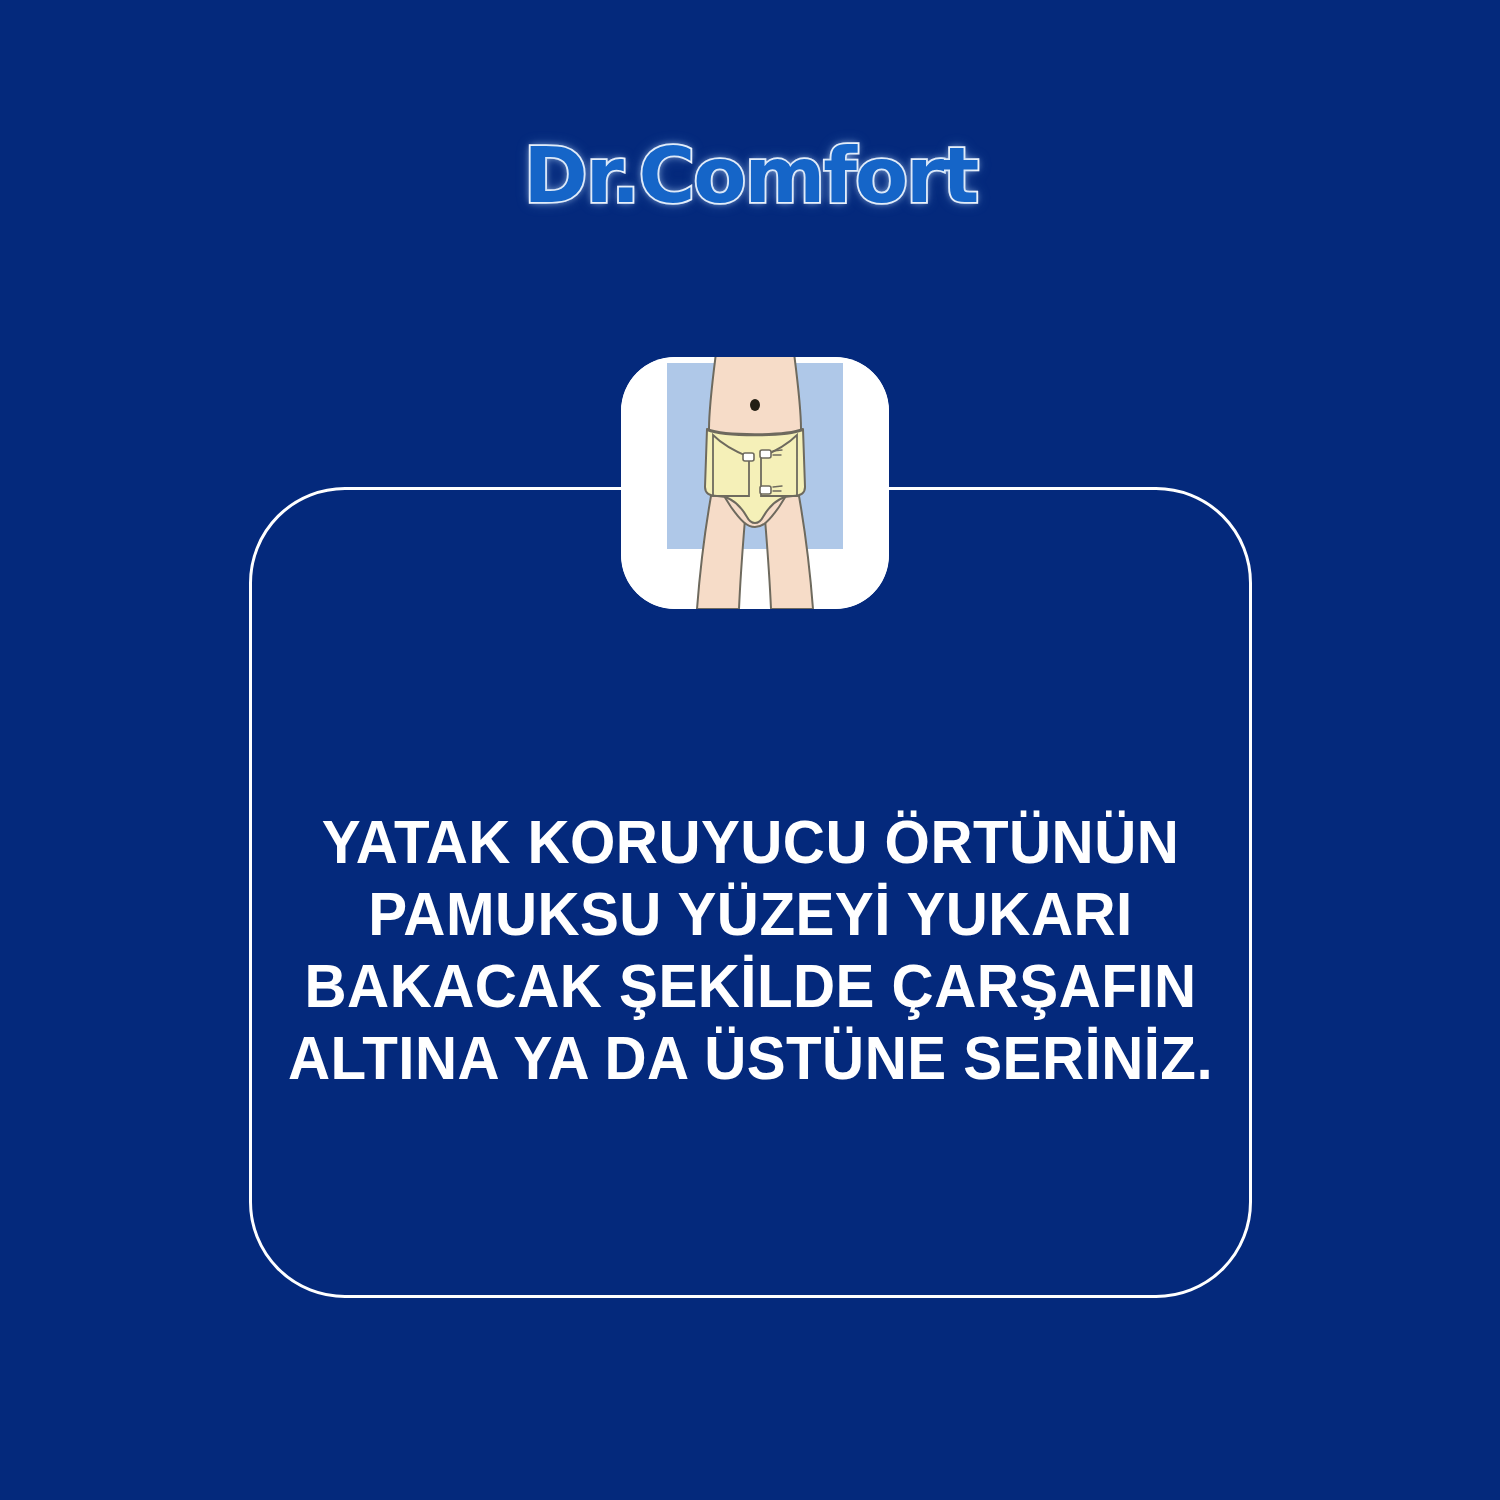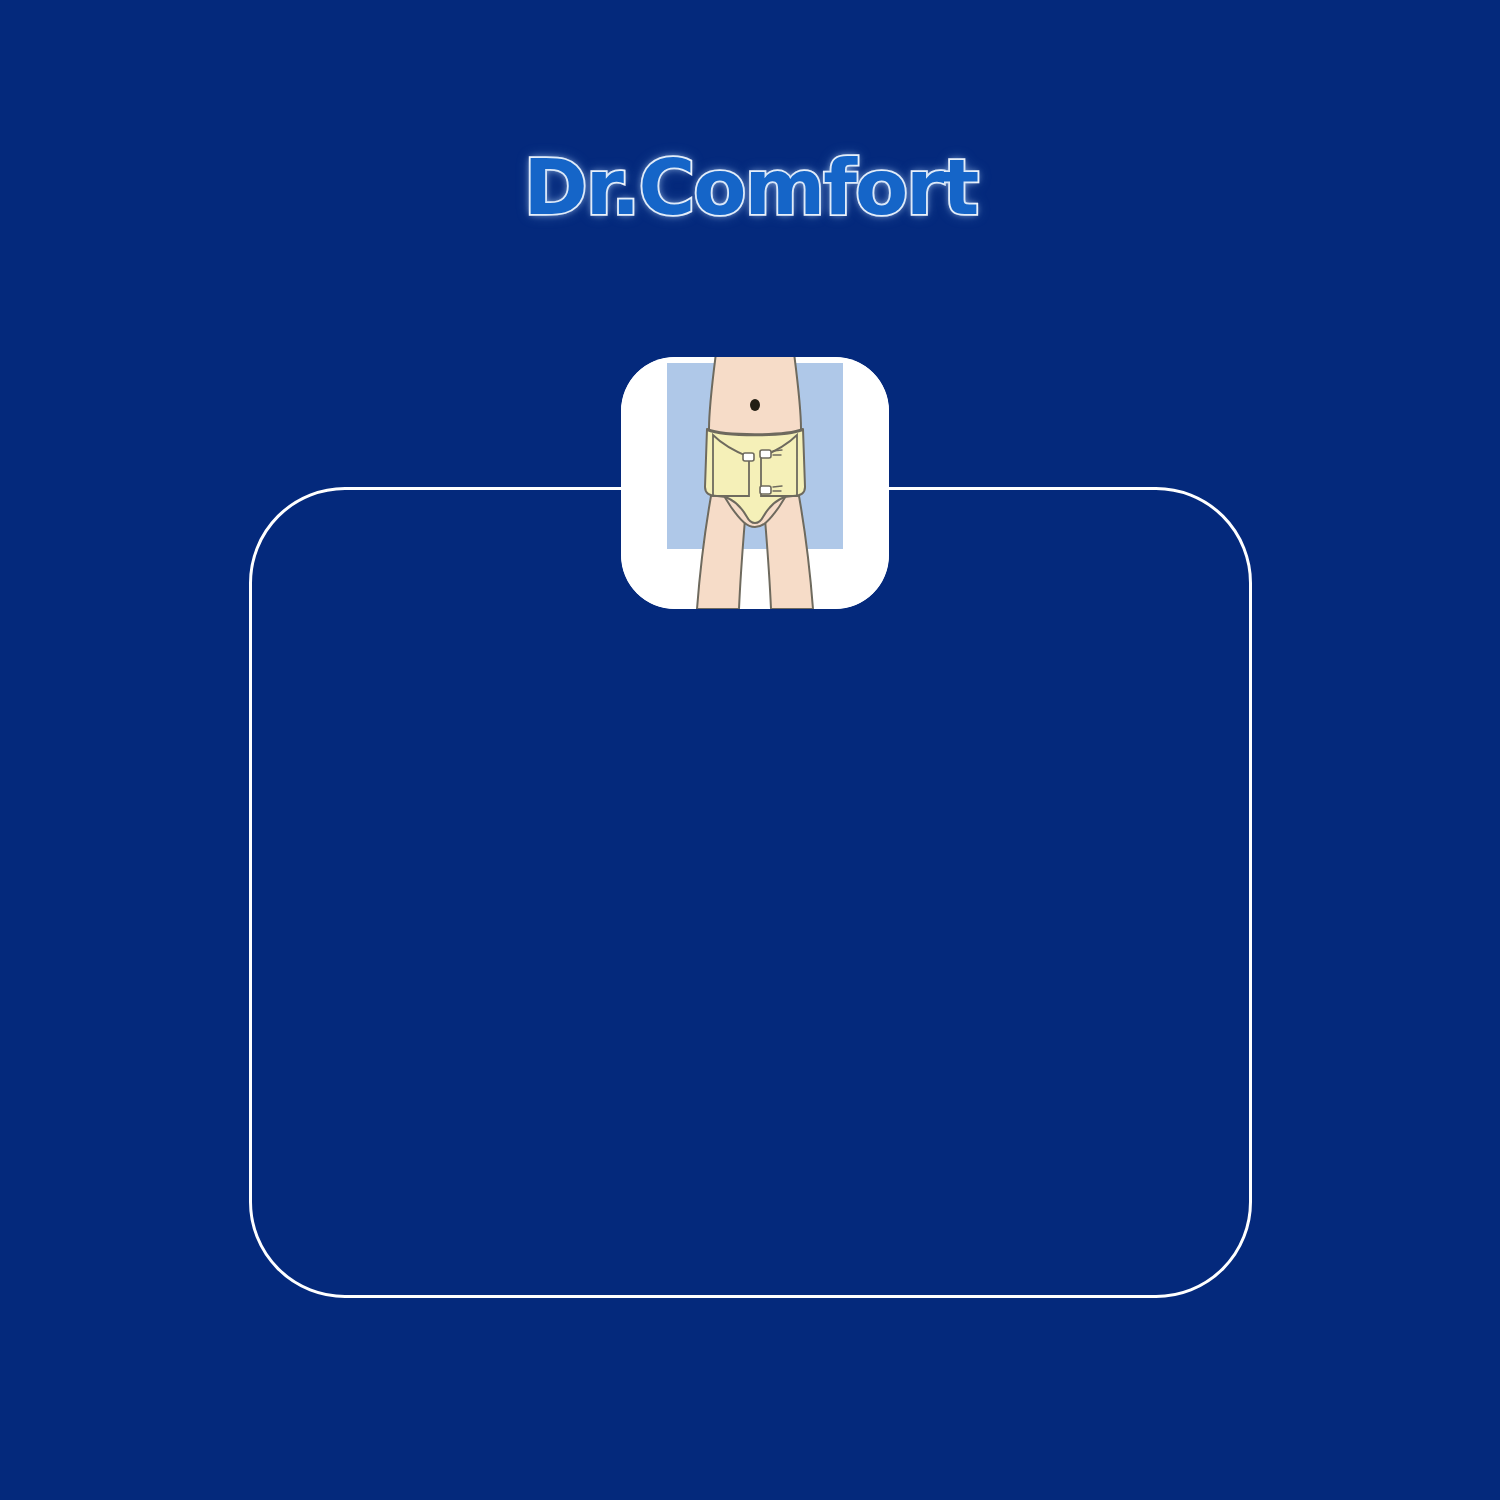--- a/index.html
+++ b/index.html
@@ -23,21 +23,21 @@
   }
 
   
   .brand {
     position: absolute;
     left: 0;
     right: 0;
     top: 138px;
     height: 100px;
     display: flex;
-    align-items: center;
+    align-items: flex-start;
     justify-content: center;
     user-select: none;
   }
   .brand-word {
     font-family: "DejaVu Sans", sans-serif;
     font-size: 76px;
     font-weight: 700;
     letter-spacing: -2px;
     line-height: 1;
     color: #1565c8;
@@ -157,14 +157,20 @@
         <g stroke="#6E6A5E" stroke-width="1.4" stroke-linecap="round">
           <line x1="152" y1="94" x2="161" y2="93"></line>
           <line x1="152" y1="98" x2="160" y2="98"></line>
           <line x1="152" y1="130" x2="161" y2="129"></line>
           <line x1="152" y1="134" x2="160" y2="134"></line>
         </g>
       </g>
     </svg>
   </div>
 
+  <div class="instruction">
+    <span class="instruction-line">YATAK KORUYUCU ÖRTÜNÜN</span>
+    <span class="instruction-line">PAMUKSU YÜZEYİ YUKARI</span>
+    <span class="instruction-line">BAKACAK ŞEKİLDE ÇARŞAFIN</span>
+    <span class="instruction-line">ALTINA YA DA ÜSTÜNE SERİNİZ.</span>
+  </div>
 
 </div>
 
 </body></html>

